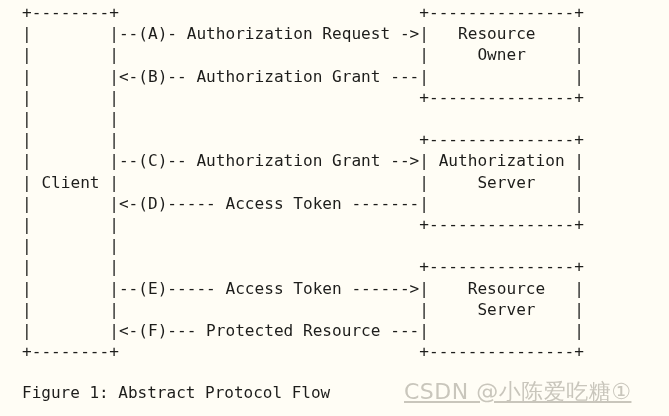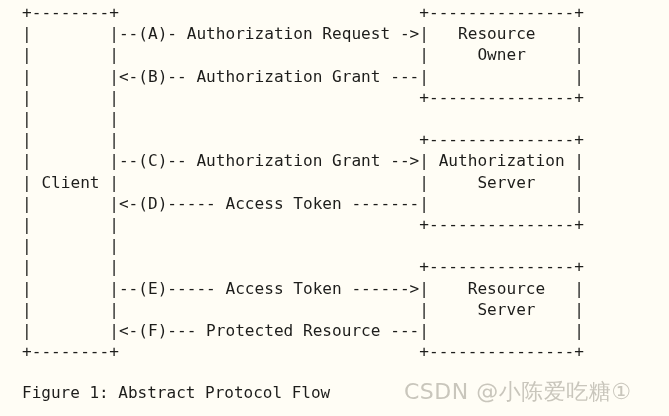--- a/index.html
+++ b/index.html
@@ -55,20 +55,21 @@
     left: 404px;
     top: 378px;
     font-family: "DejaVu Sans", "Liberation Sans", sans-serif;
     font-size: 22px;
     line-height: 28px;
     color: #c9c6bc;
     white-space: nowrap;
     letter-spacing: 0.5px;
     pointer-events: none;
     user-select: none;
+    text-decoration: underline;
   }
 </style>
 </head>
 <body>
 
 <div id="page-root">
 
   <pre id="ascii-figure">+--------+                               +---------------+
 |        |--(A)- Authorization Request -&gt;|   Resource    |
 |        |                               |     Owner     |

